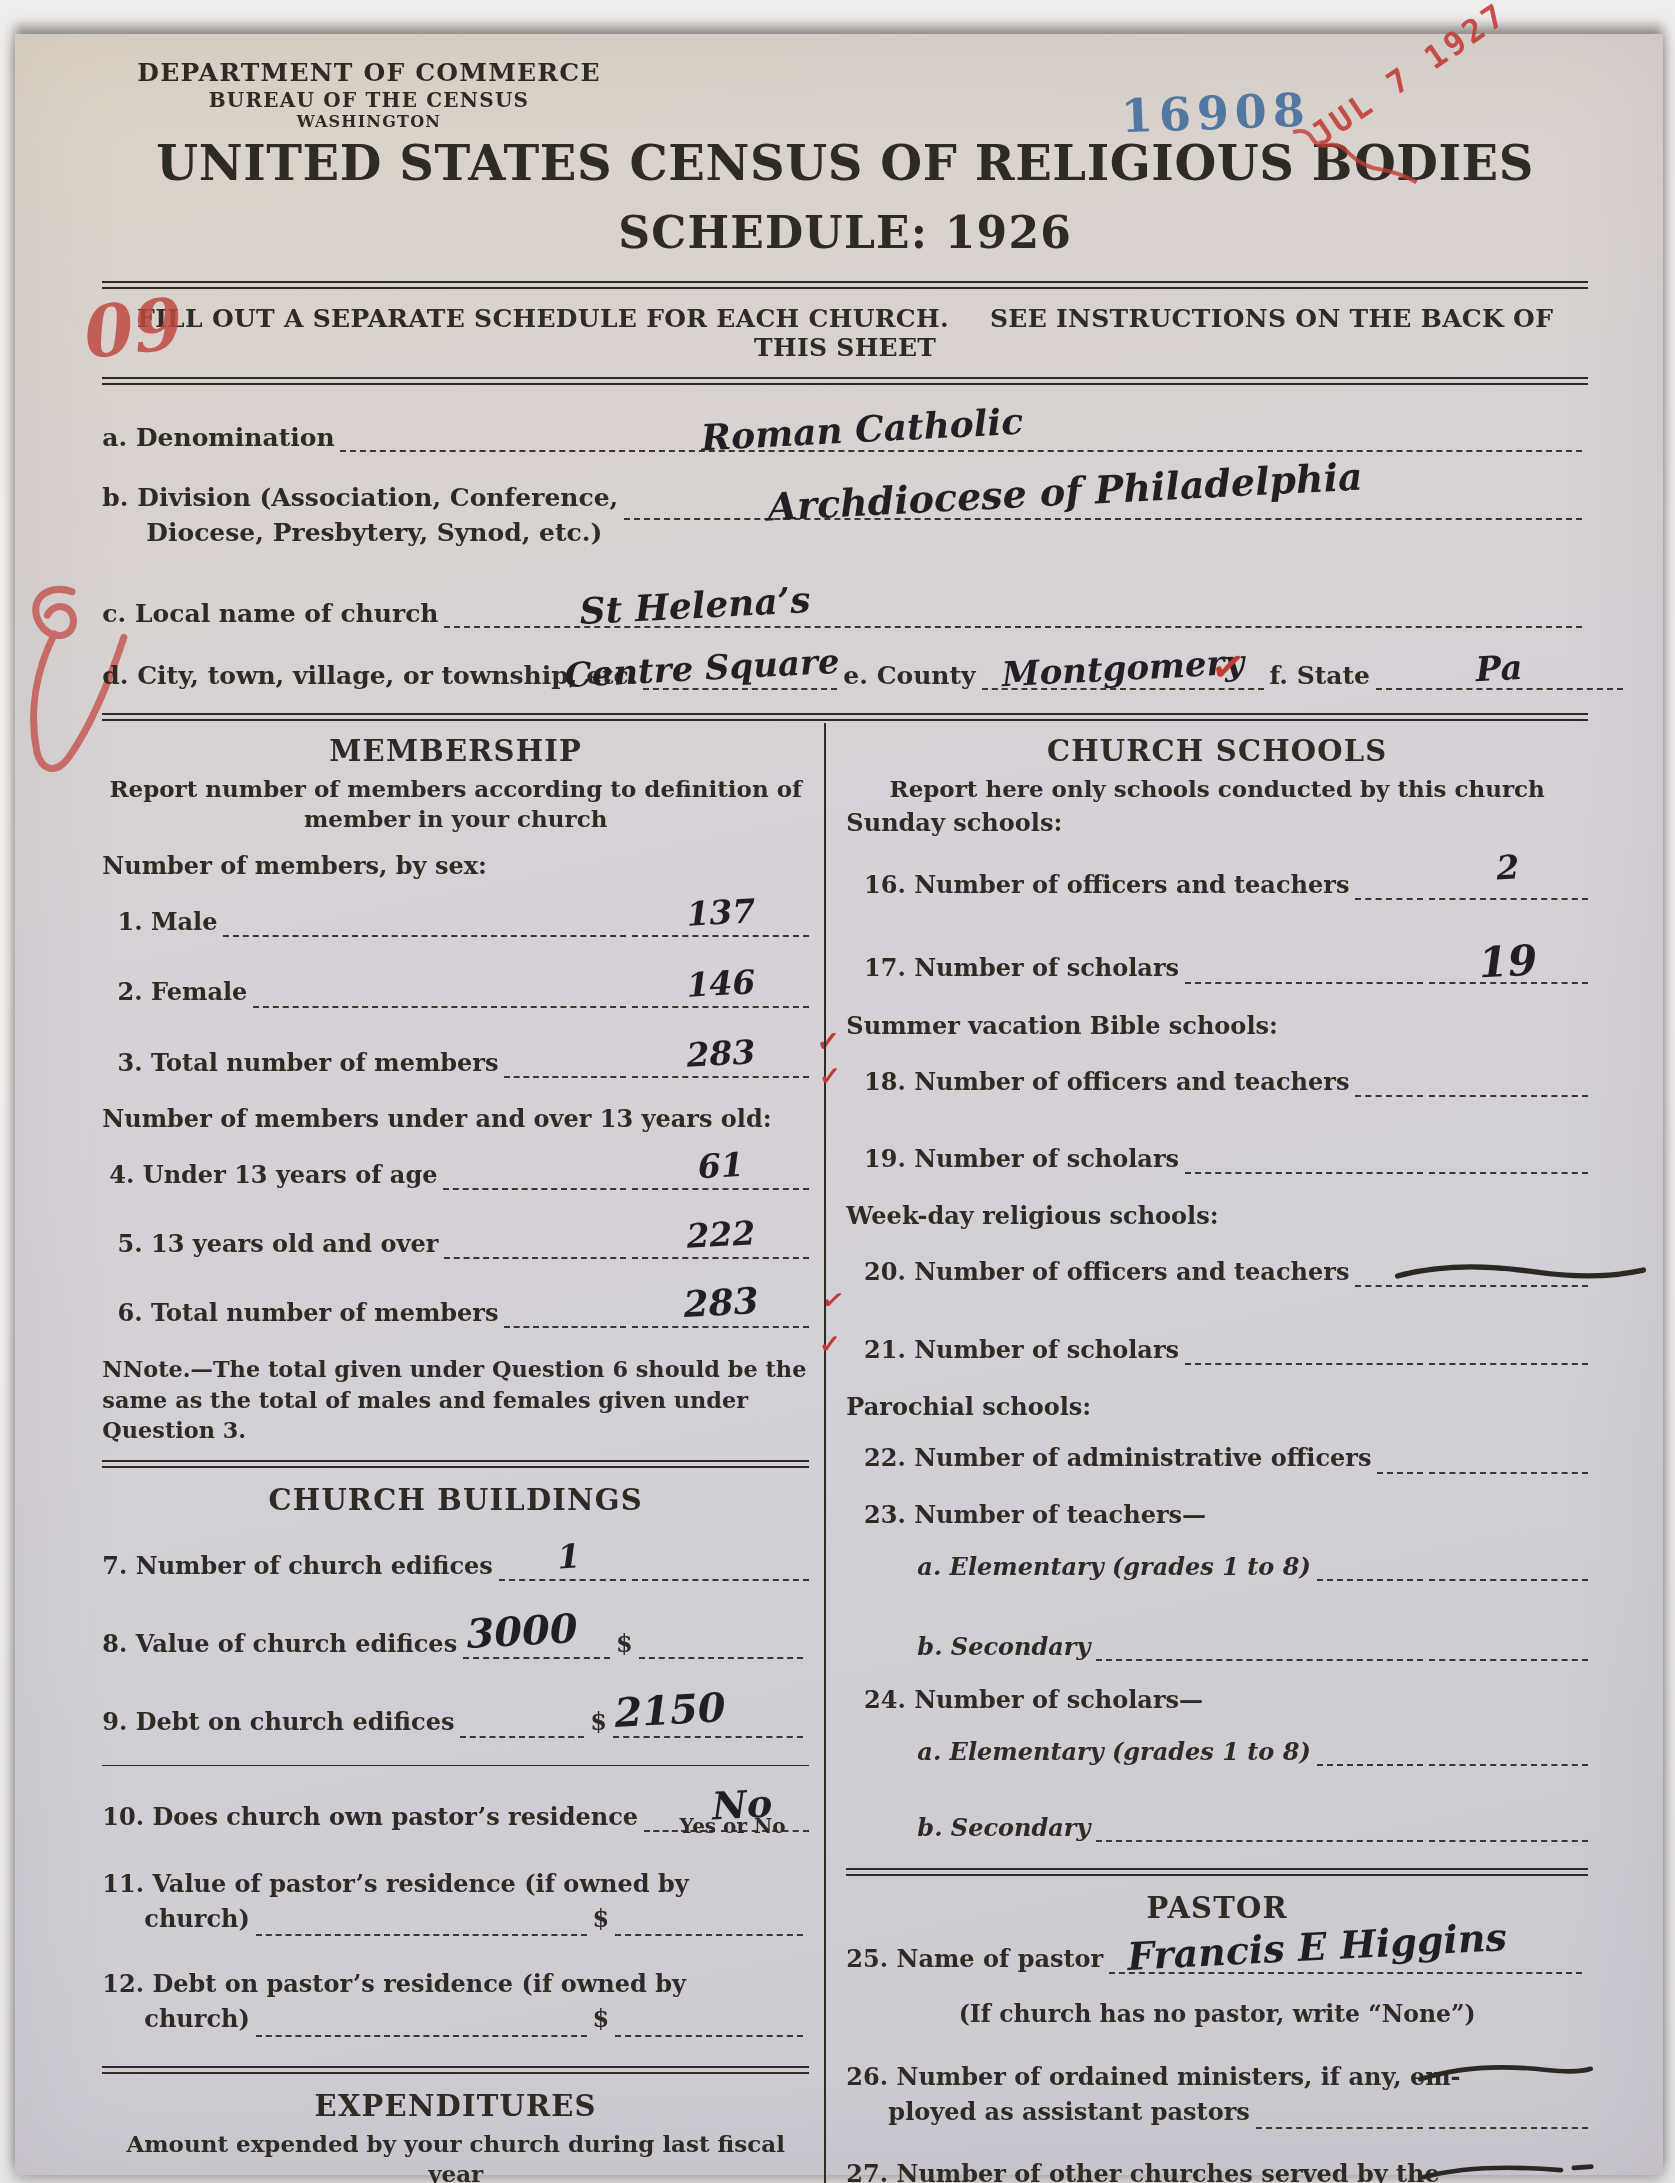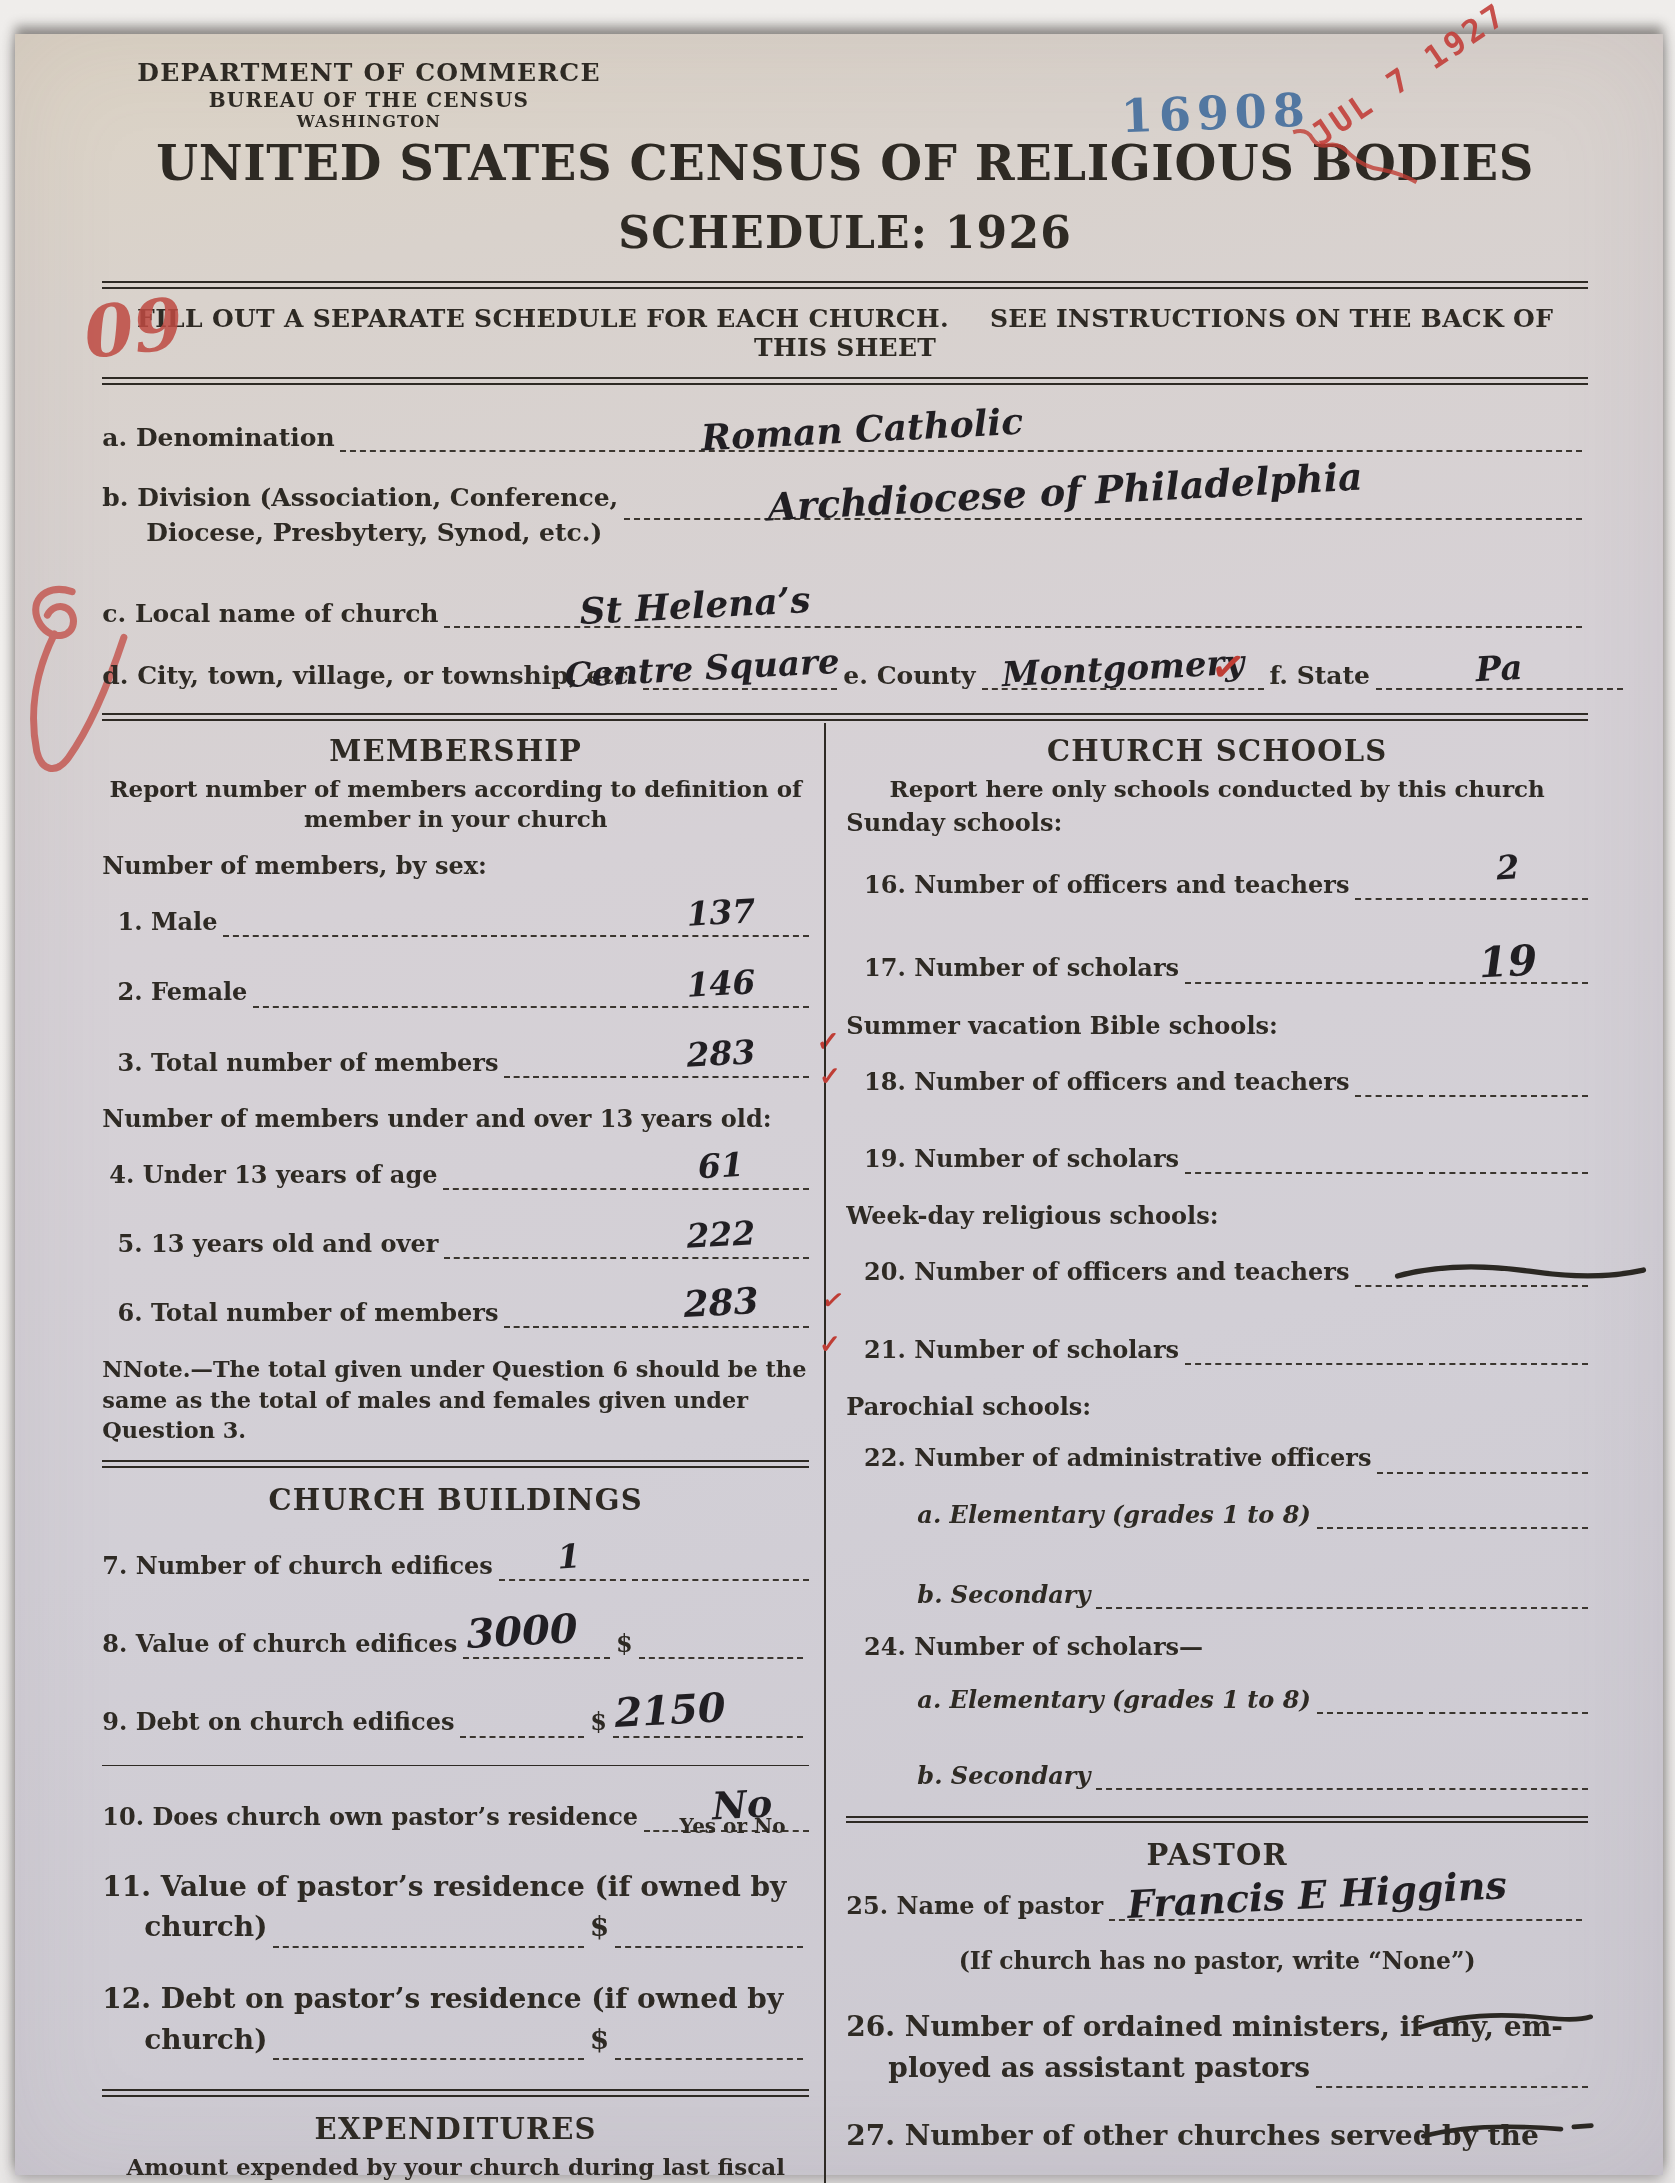--- a/index.html
+++ b/index.html
@@ -40,21 +40,21 @@
   .slot{position:relative;border-bottom:2.4px dashed #3b362f;height:8.2px;}
   .hwover{position:absolute;bottom:0;left:50%;transform:translateX(-50%) rotate(-3deg);font-size:34px;}
   
   .cols{display:flex;align-items:stretch;margin-top:2.4px;}
   .colL{width:48.6%;padding-right:15.3px;box-sizing:border-box;}
   .colR{width:51.4%;border-left:2.4px solid #2e2a24;padding-left:20px;box-sizing:border-box;position:relative;}
   .sect-title{text-align:center;font-size:29px;font-weight:bold;letter-spacing:1.2px;margin:10.6px 0 5.9px;}
   .sect-sub{text-align:center;font-size:23px;font-weight:bold;line-height:1.3;margin:3.5px 0;}
   .qhead{font-size:24px;font-weight:bold;margin:17.7px 0 3.5px;}
   .q{display:flex;align-items:flex-end;margin:26px 0;position:relative;font-size:24px;font-weight:bold;line-height:1.3;}
-  .qml{font-size:28px;font-weight:bold;line-height:1.45;margin:20px 0 0;}
+  .qml{font-size:24px;font-weight:bold;line-height:1.45;margin:20px 0 0;}
   .qml .cont{margin-left:42px;}
   .qml .lastline{display:flex;align-items:flex-end;}
   .sub{display:flex;align-items:flex-end;margin:23.5px 0 23.5px 71px;font-size:24px;font-weight:bold;font-style:italic;}
   .aslot{flex:0 0 177px;}
   .aslot-sm{flex:0 0 159px;}
   .hwnum{font-size:33px;}
   .note{font-size:22.4px;font-weight:bold;line-height:1.35;margin:15.3px 0;}
   .sc{font-variant:small-caps;}
   .yesno{position:absolute;right:23.5px;top:12px;font-size:20px;font-weight:bold;}
   svg.inkmark{display:block;}
@@ -326,20 +326,21 @@
       </div>
 
       <div class="qhead" style="margin-top:27px;">Parochial schools:</div>
 
       <div class="q" style="margin-left:17.7px;margin-top:21px;">
         <span>22. Number of administrative officers</span>
         <span class="lead"></span>
         <span class="slot aslot-sm"></span>
       </div>
 
+      <div class="qhead" style="margin-left:17.7px;margin-top:17.7px;">23. Number of teachers—</div>
       <div class="sub">
         <span>a. Elementary (grades 1 to 8)</span>
         <span class="lead"></span>
         <span class="slot aslot-sm"></span>
       </div>
       <div class="sub" style="margin-top:51px;">
         <span>b. Secondary</span>
         <span class="lead"></span>
         <span class="slot aslot-sm"></span>
       </div>

